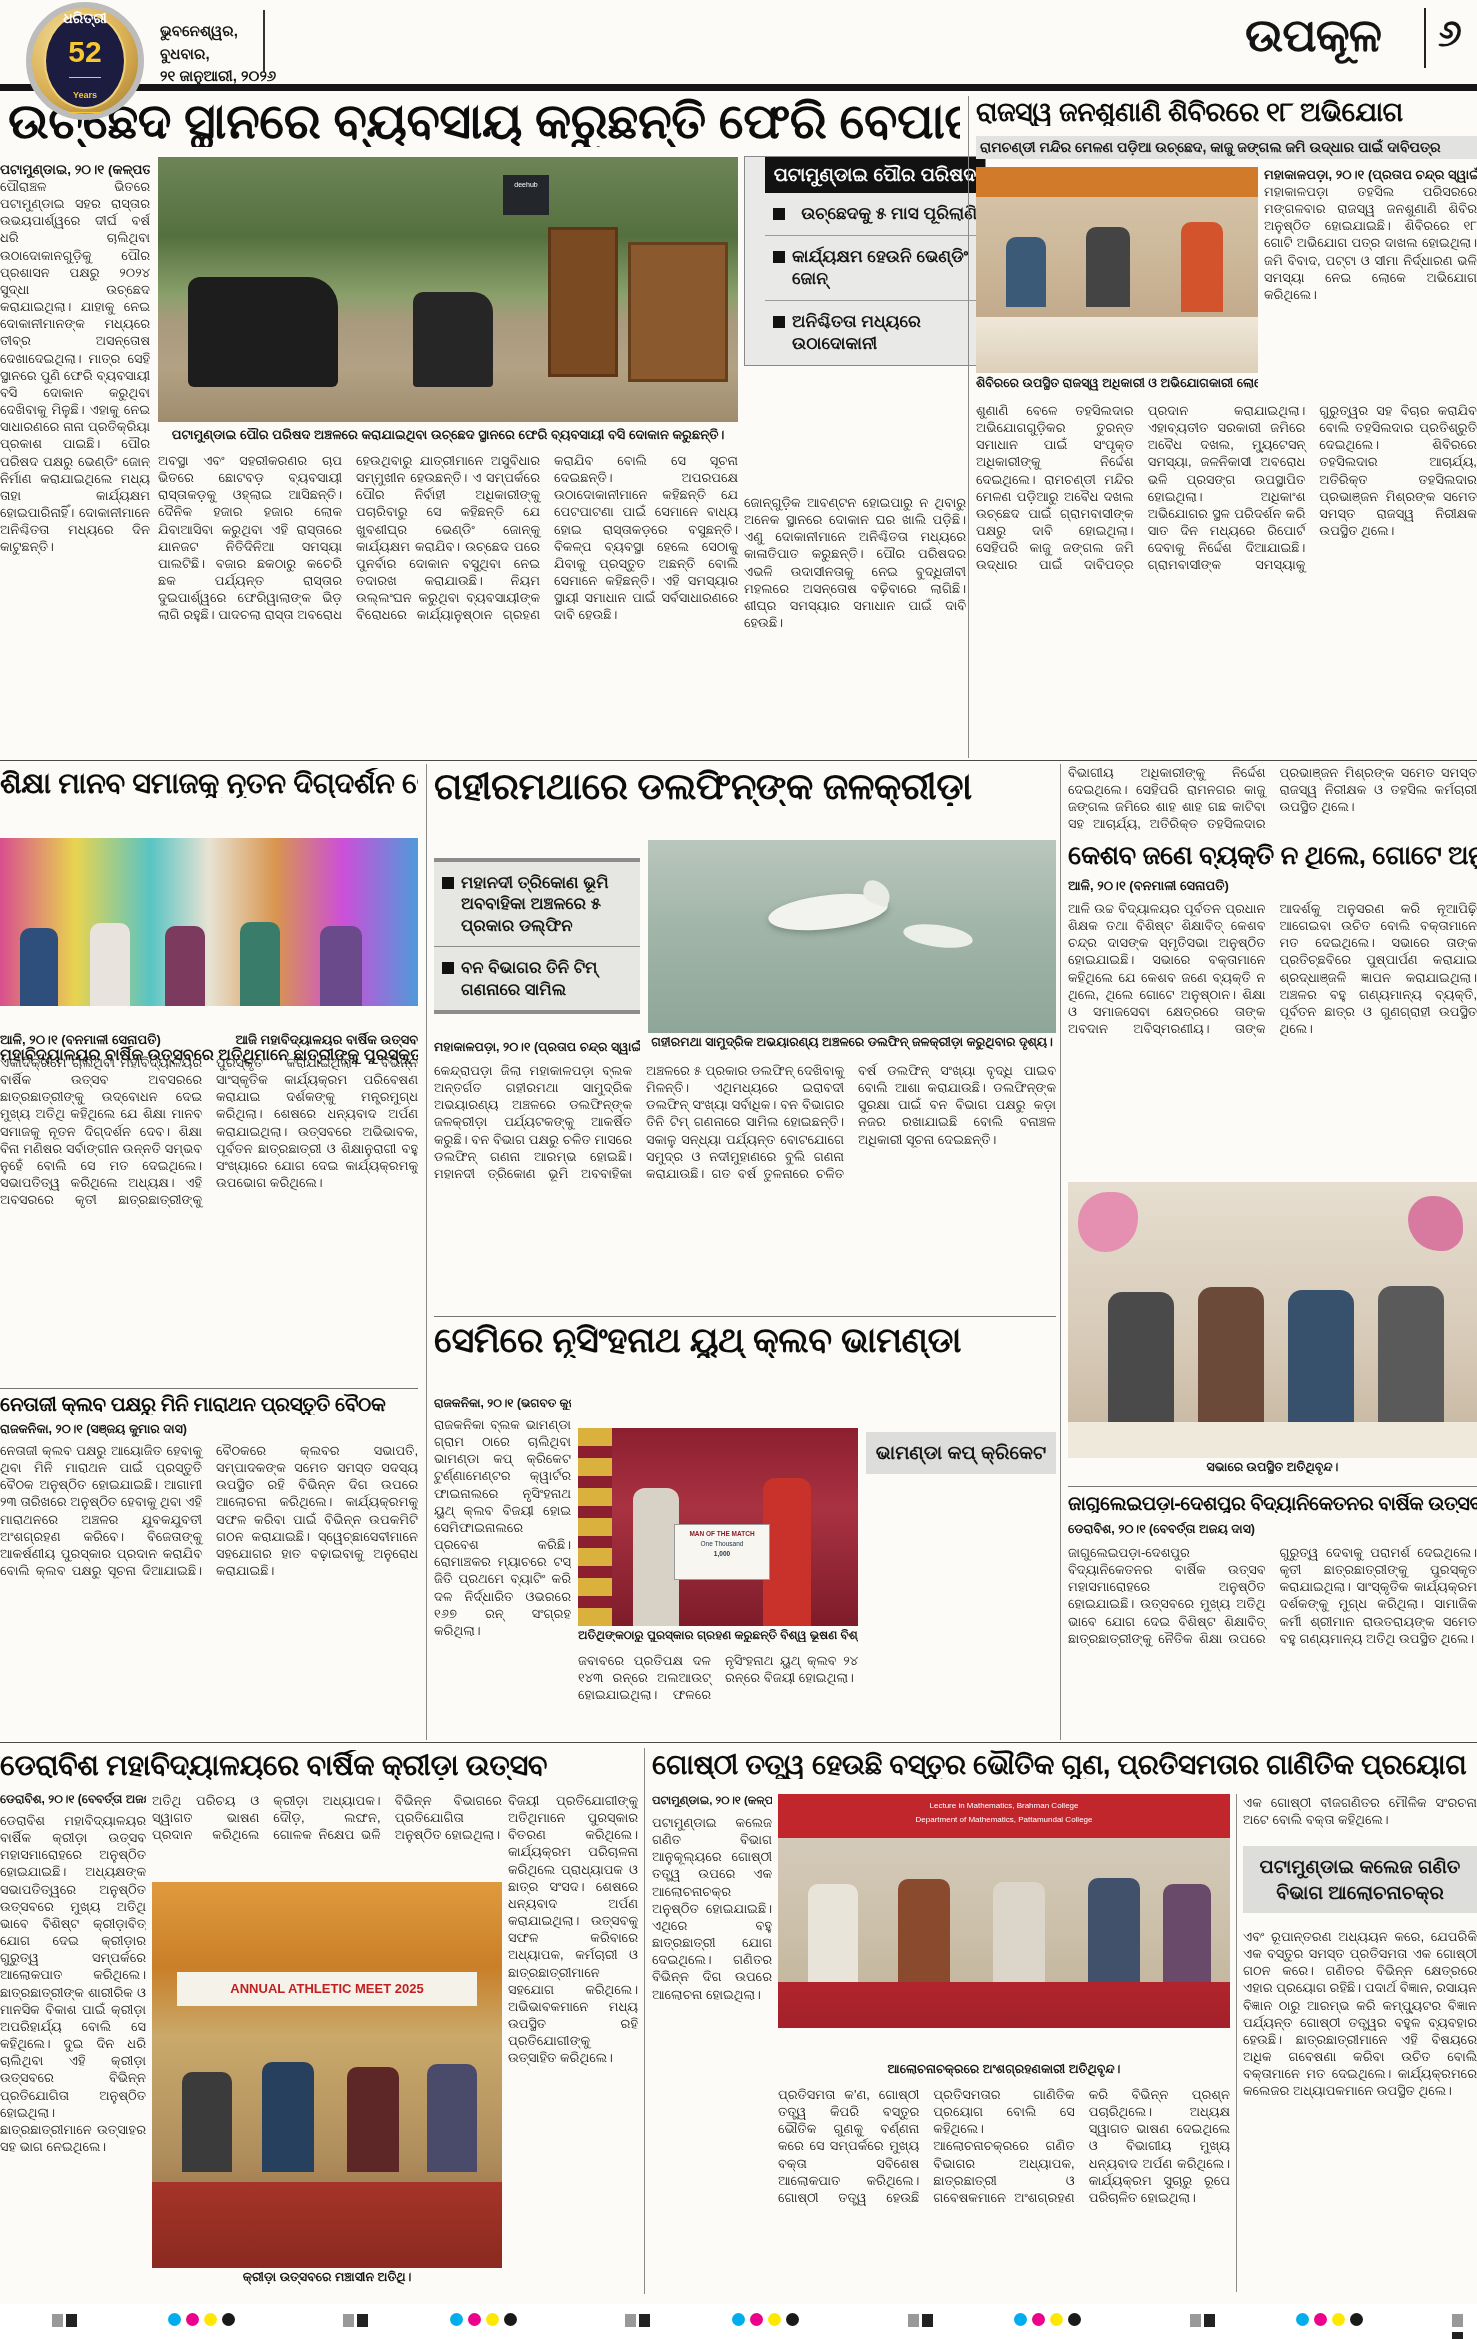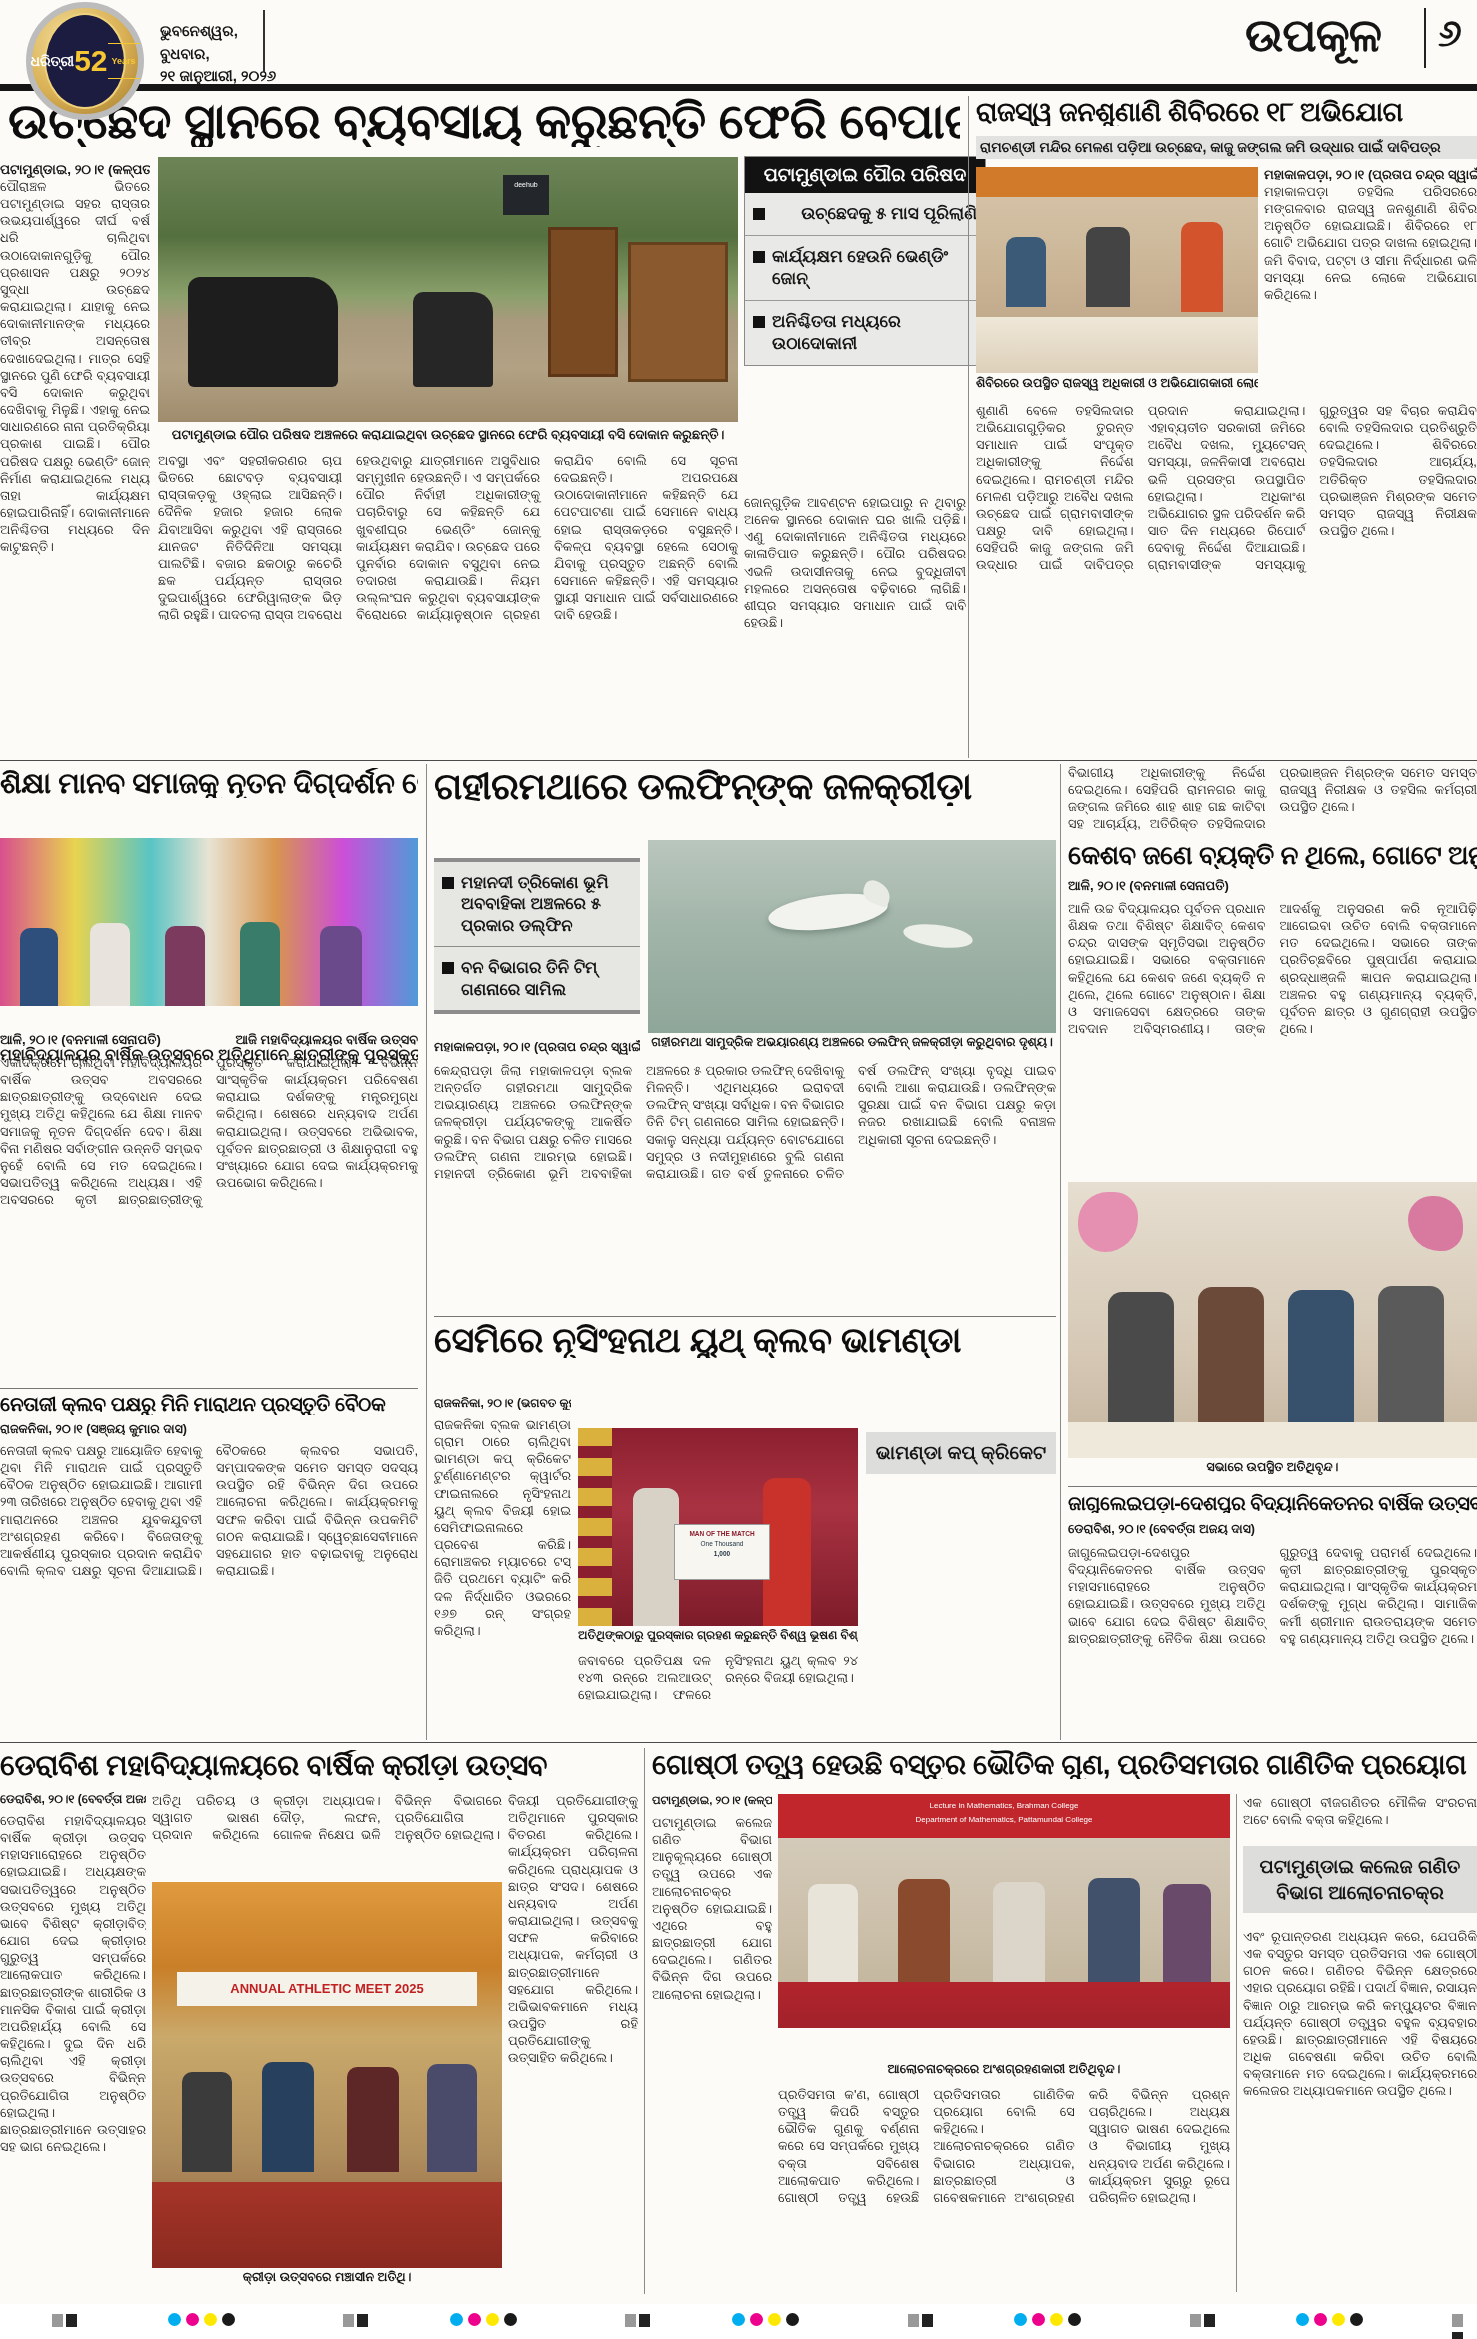--- a/index.html
+++ b/index.html
@@ -15,21 +15,21 @@
   .vr { width:1px; background:#8a8a8a; }
   .hrule { height:1px; background:#4a4a4a; }
   .thickrule { height:7px; background:#161616; }
   .photo { overflow:hidden; background:#c5c0b5; }
   .shape { position:absolute; }
   
   .logo-ring { width:118px; height:118px; border-radius:50%;
     background:radial-gradient(circle at 35% 30%, #f3dd9a, #d9b054 55%, #a1782a 100%);
     border:6px solid #bcbcbc; display:flex; align-items:center; justify-content:center; }
   .logo-center { width:82px; height:96px; border-radius:50%; background:#1c1b40; border:2px solid #f0d27a;
-    display:flex; flex-direction:row; align-items:center; justify-content:center; gap:0; }
+    display:flex; flex-direction:column; align-items:center; justify-content:center; gap:10px; }
   .logo-paper { color:#fff; font-size:14px; font-weight:700; }
   .logo-52 { color:#f6c733; font-size:30px; font-weight:700; line-height:1; }
   .logo-years { color:#f6c733; font-size:9px; font-weight:700; border-top:1px solid #f6c733; border-bottom:1px solid #f6c733; padding:12px 4px; }
   .dateline { font-size:15px; font-weight:700; line-height:1.5; }
   .section-title { font-size:46px; font-weight:700; letter-spacing:-1px; }
   .page-num { font-size:38px; font-weight:700; }
   
   .infobox { border:1px solid #8a8a8a; background:#e9e9e7; }
   .infobox-head { background:#121212; color:#fff; font-weight:700; font-size:19px; text-align:center; padding:7px 4px; white-space:nowrap; overflow:hidden; }
   .ib-item { display:flex; gap:7px; padding:10px 8px; font-weight:700; font-size:17px; line-height:1.3; border-bottom:1px solid #9a9a9a;justify-content:space-between; }
@@ -72,21 +72,21 @@
 
   <div class="abs photo" style="left:158px; top:157px; width:580px; height:265px; background:linear-gradient(180deg,#6d8457 0%,#55703f 30%,#8aa06b 52%,#a99a7d 62%,#b3a184 80%,#9f8c6d 100%);">
     <div class="shape" style="left:30px; top:120px; width:150px; height:110px; background:#1d1d1d; border-radius:12px 30px 6px 6px;"></div>
     <div class="shape" style="left:255px; top:135px; width:80px; height:95px; background:#262626; border-radius:10px 20px 4px 4px;"></div>
     <div class="shape" style="left:390px; top:70px; width:70px; height:150px; background:#7a4a22; border:3px solid #5d3617;"></div>
     <div class="shape" style="left:470px; top:85px; width:100px; height:140px; background:#8a5a2e; border:3px solid #64401d;"></div>
     <div class="shape" style="left:345px; top:18px; width:46px; height:40px; background:#23262b; color:#fff; font-size:7px; text-align:center; padding-top:6px;"><span>deehub</span></div>
   </div>
   <div class="abs cap" style="left:158px; top:427px; width:580px;">ପଟାମୁଣ୍ଡାଇ ପୌର ପରିଷଦ ଅଞ୍ଚଳରେ କରାଯାଇଥିବା ଉଚ୍ଛେଦ ସ୍ଥାନରେ ଫେରି ବ୍ୟବସାୟୀ ବସି ଦୋକାନ କରୁଛନ୍ତି।</div>
 
-  <div class="abs infobox" style="left:744px; top:156px; width:242px;">
+  <div class="abs infobox" style="left:744px; top:156px; width:242px;padding-left:20px;">
     <div class="infobox-head">ପଟାମୁଣ୍ଡାଇ ପୌର ପରିଷଦ</div>
     <div class="ib-item">
         <span class="sqb"></span>
         <span>ଉଚ୍ଛେଦକୁ ୫ ମାସ ପୂରିଲାଣି</span>
       </div>
     <div class="ib-item">
         <span class="sqb"></span>
         <span>କାର୍ଯ୍ୟକ୍ଷମ ହେଉନି ଭେଣ୍ଡିଂ ଜୋନ୍</span>
       </div>
     <div class="ib-item">

